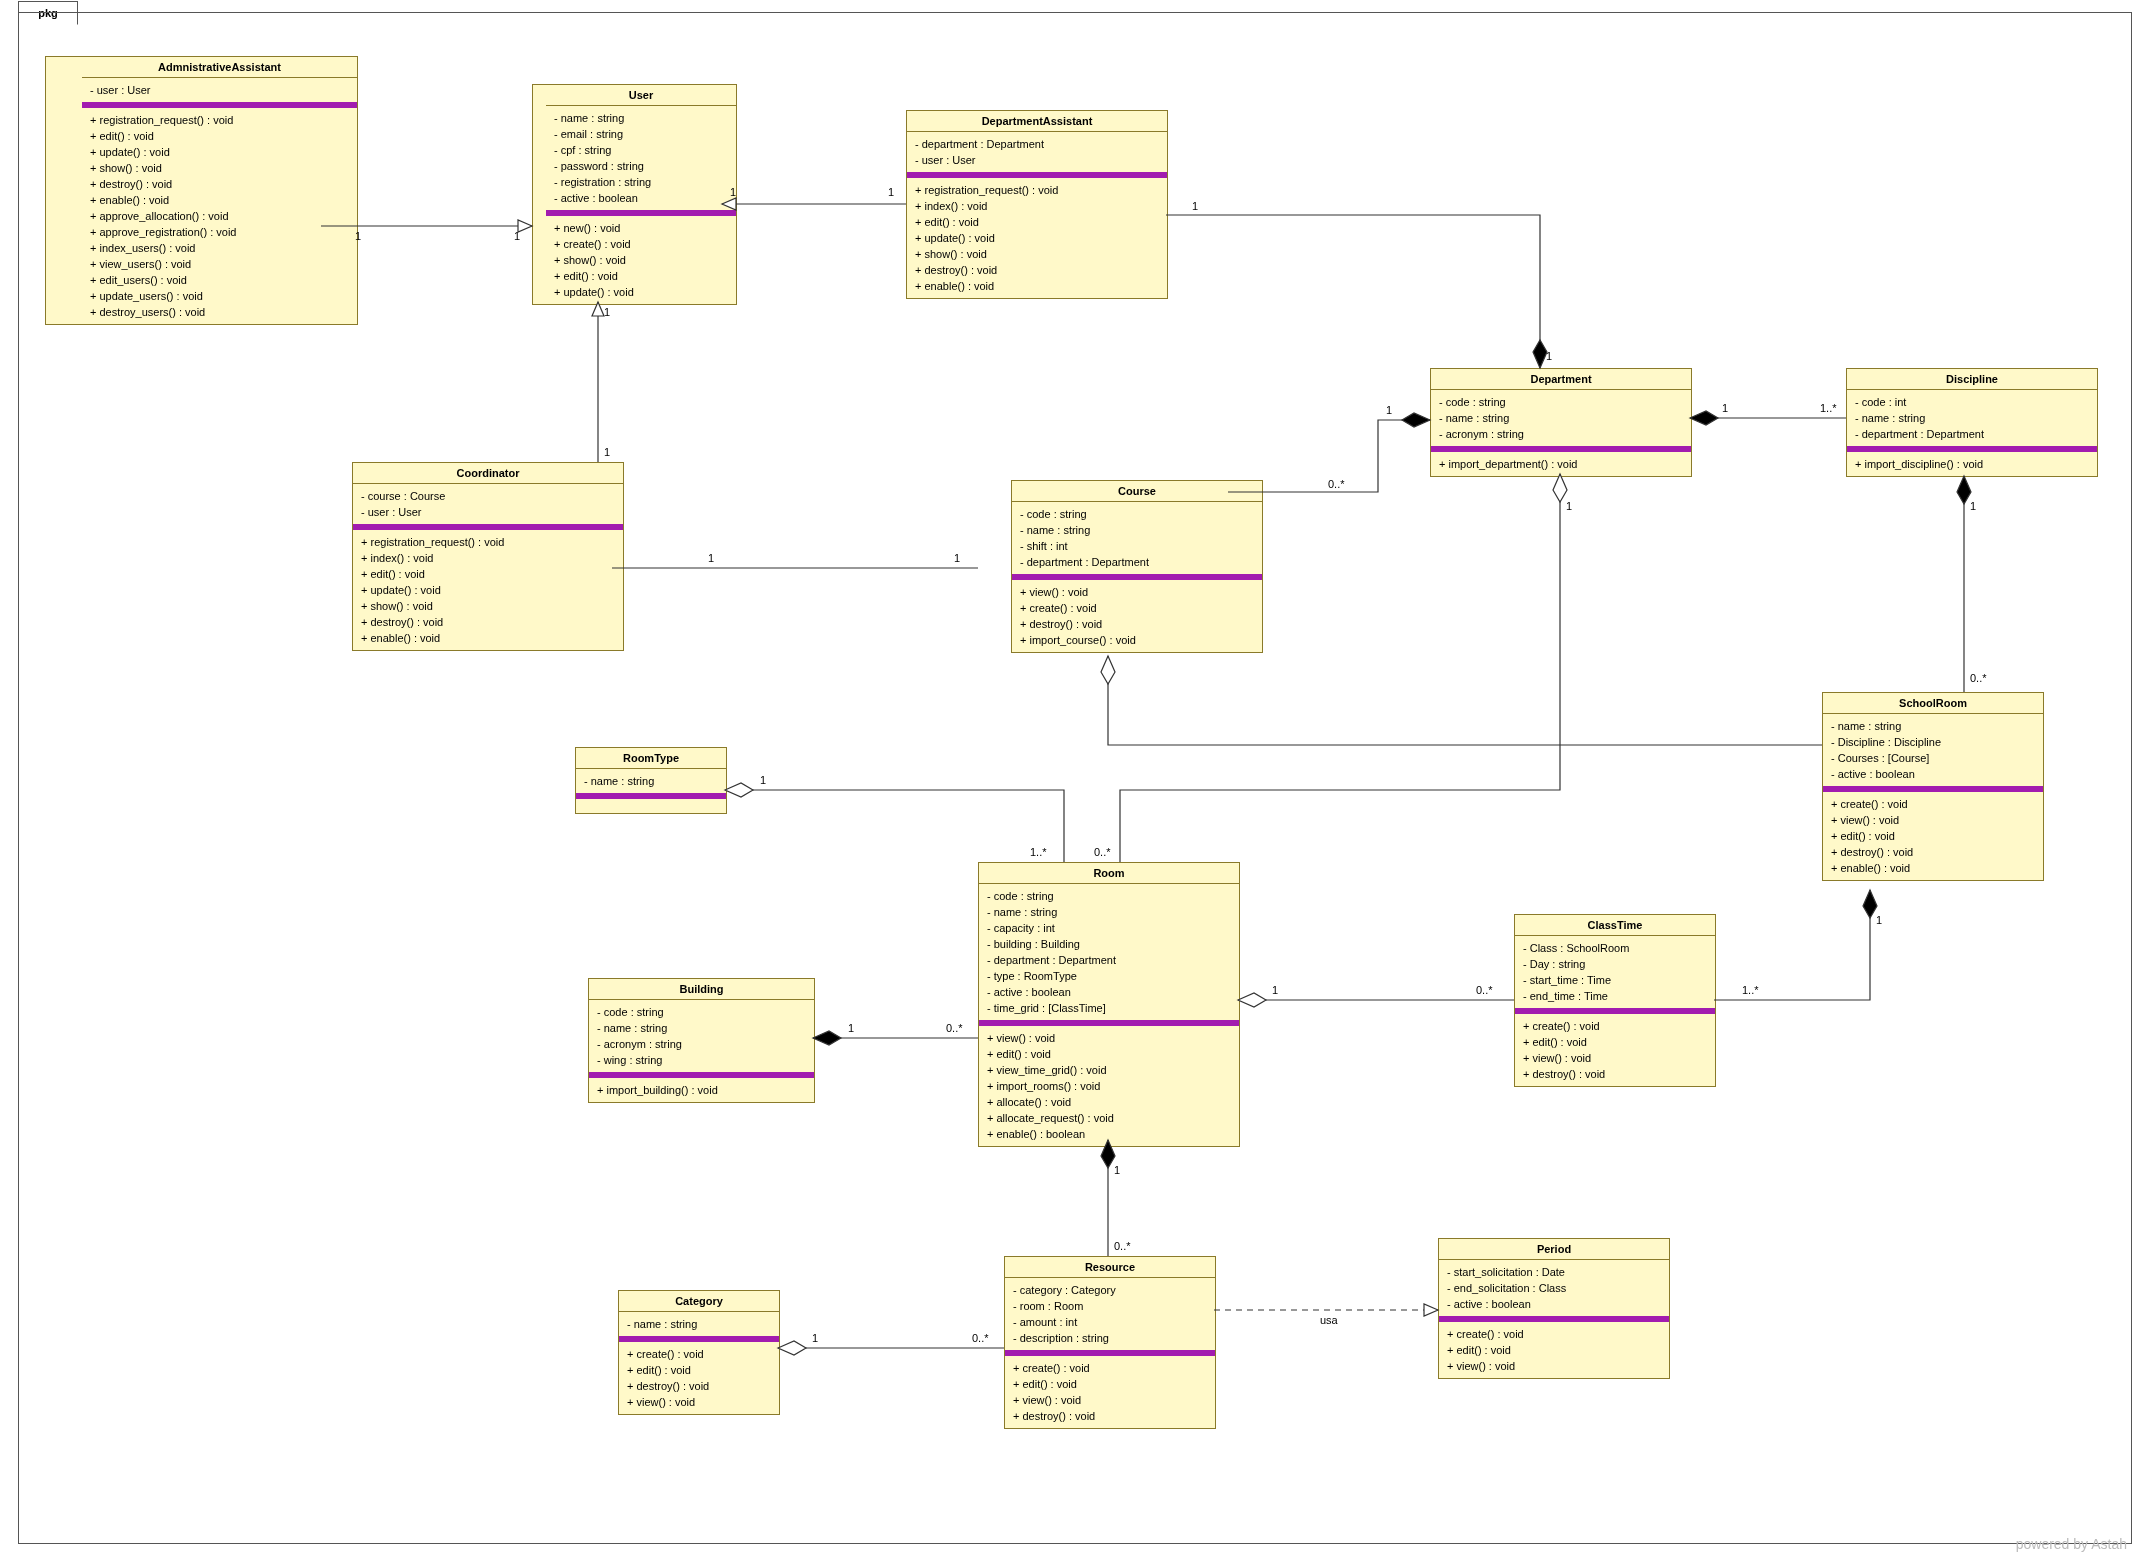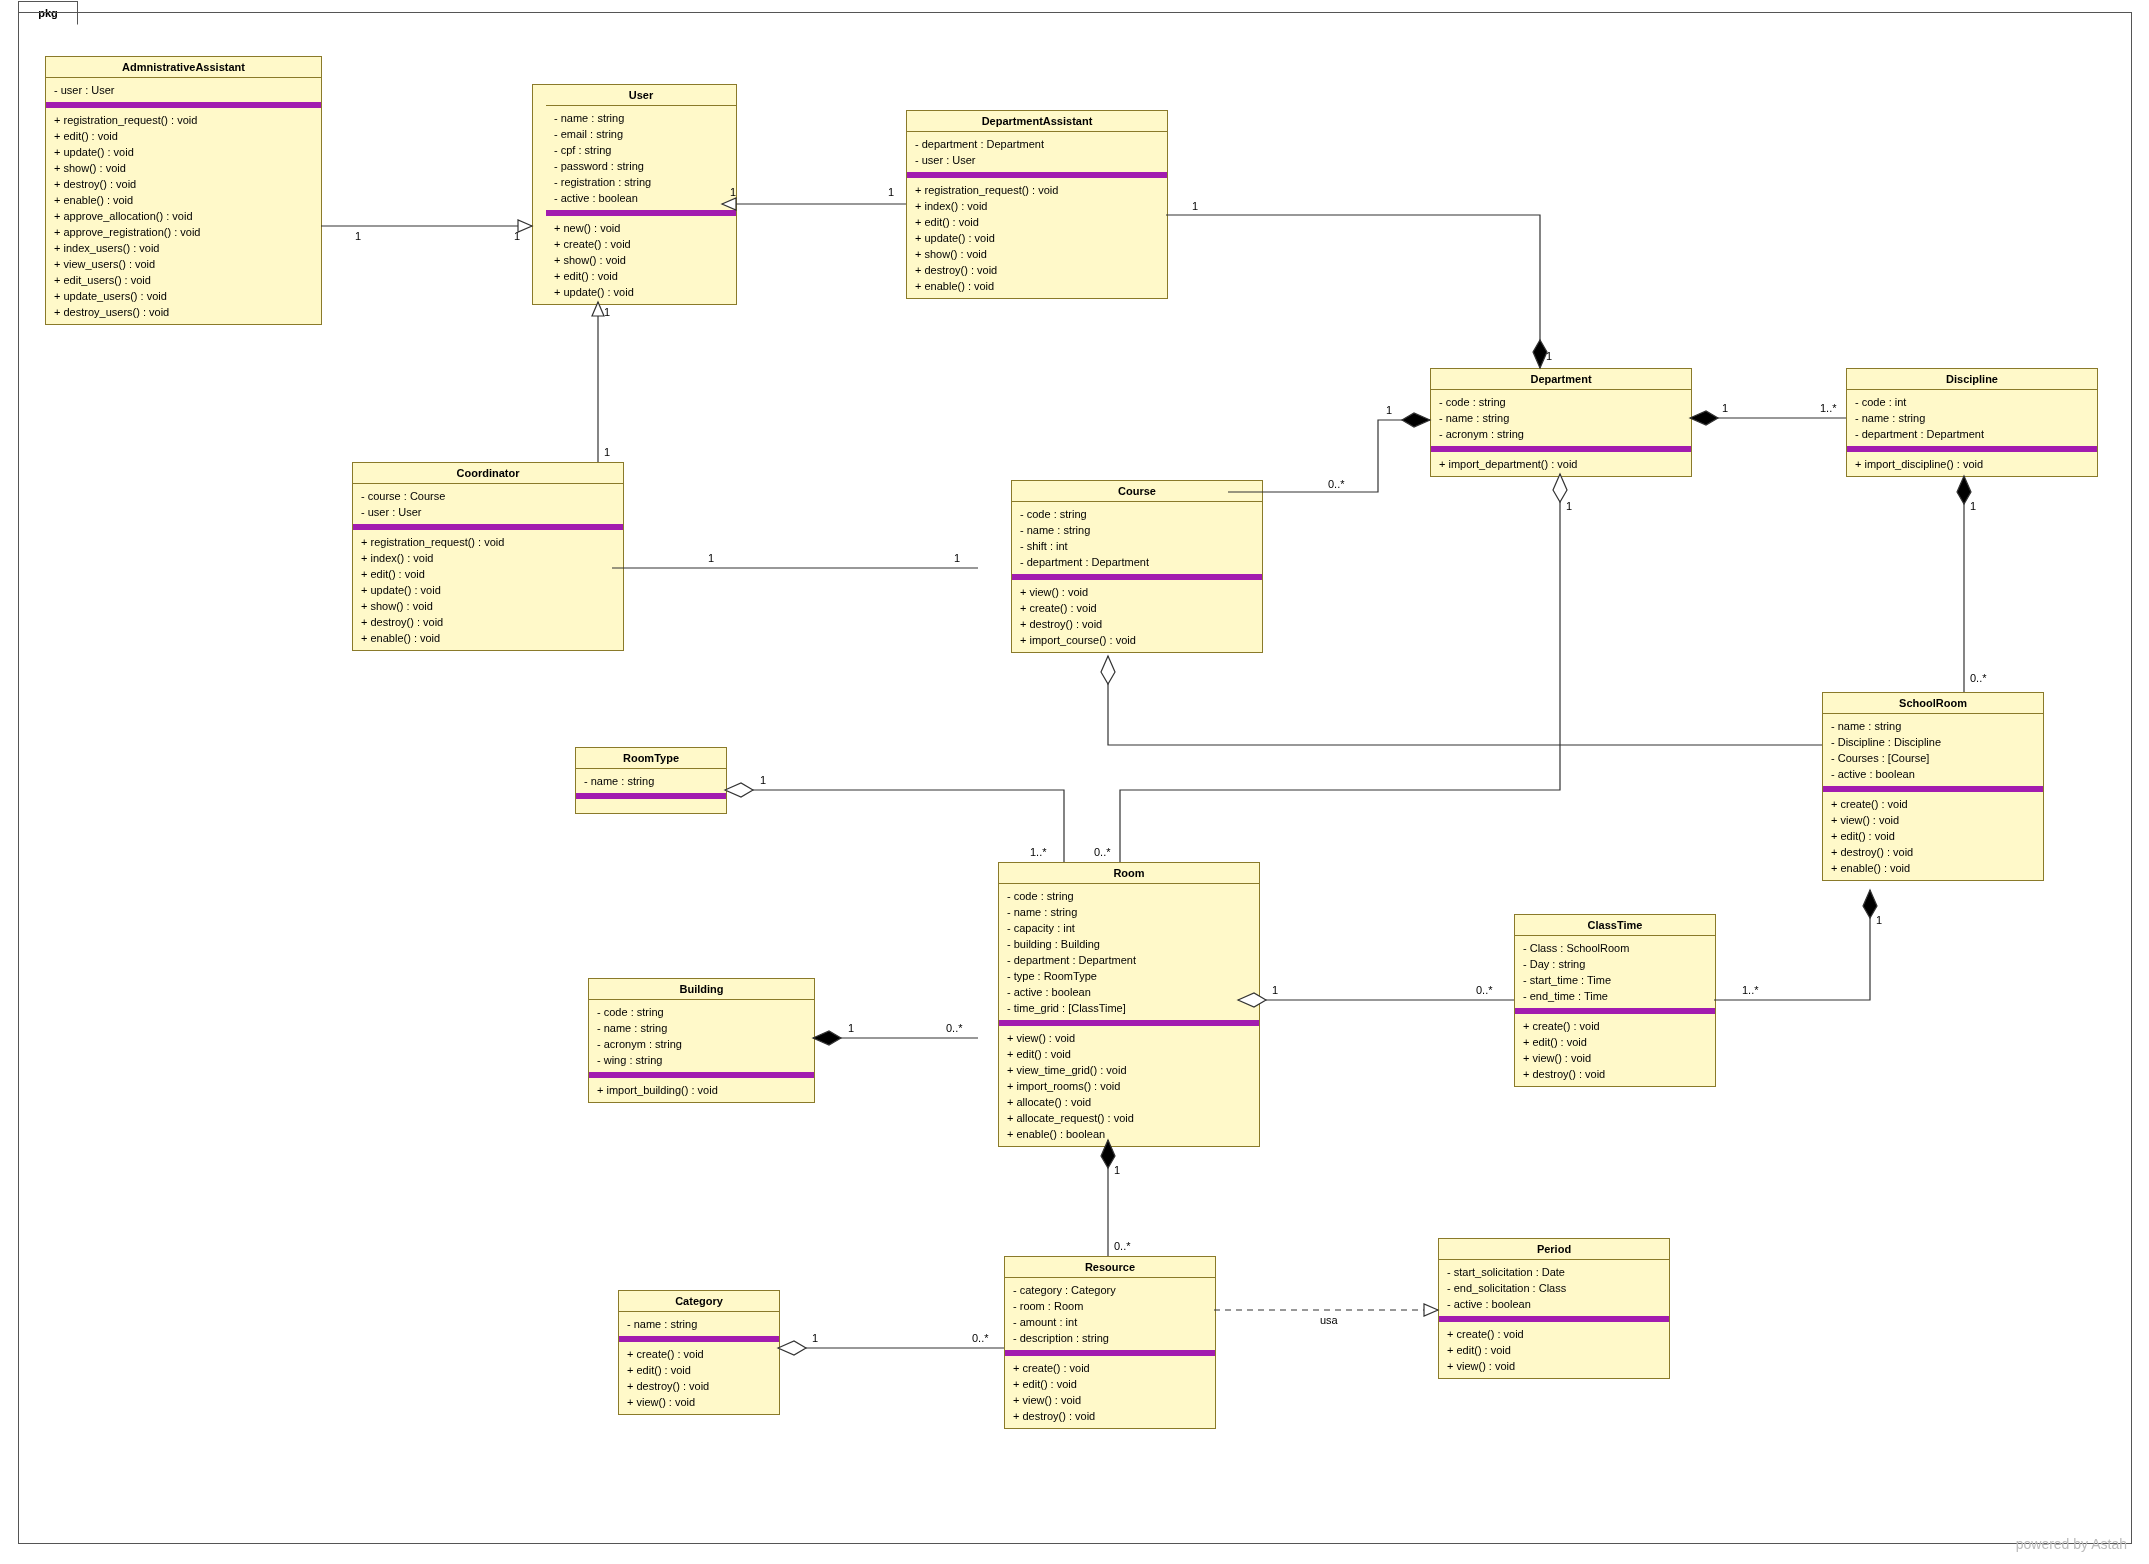--- a/index.html
+++ b/index.html
@@ -18,21 +18,21 @@
   svg.conn polygon.solid{fill:#000;}
   svg.conn text{font-size:11px;fill:#000;font-family:Arial;}
 </style>
 </head>
 <body>
 
 <div class="page">
   <div class="tab"><span>pkg</span></div>
   <div class="frame"></div>
 
-  <div class="cls" style="left:45px;top:56px;width:275px;">
+  <div class="cls" style="left:45px;top:56px;width:275px;padding-left:36px;">
     <div class="name">AdmnistrativeAssistant</div>
     <div class="sec">
       <div class="row">- user : User</div>
     </div>
     <div class="sec">
       <div class="row">+ registration_request() : void</div>
       <div class="row">+ edit() : void</div>
       <div class="row">+ update() : void</div>
       <div class="row">+ show() : void</div>
       <div class="row">+ destroy() : void</div>
@@ -158,21 +158,21 @@
   </div>
 
   <div class="cls" style="left:575px;top:747px;width:150px;">
     <div class="name">RoomType</div>
     <div class="sec">
       <div class="row">- name : string</div>
     </div>
     <div class="sec" style="height:6px;"></div>
   </div>
 
-  <div class="cls" style="left:978px;top:862px;width:260px;margin-left:20px;">
+  <div class="cls" style="left:978px;top:862px;width:260px;">
     <div class="name">Room</div>
     <div class="sec">
       <div class="row">- code : string</div>
       <div class="row">- name : string</div>
       <div class="row">- capacity : int</div>
       <div class="row">- building : Building</div>
       <div class="row">- department : Department</div>
       <div class="row">- type : RoomType</div>
       <div class="row">- active : boolean</div>
       <div class="row">- time_grid : [ClassTime]</div>

